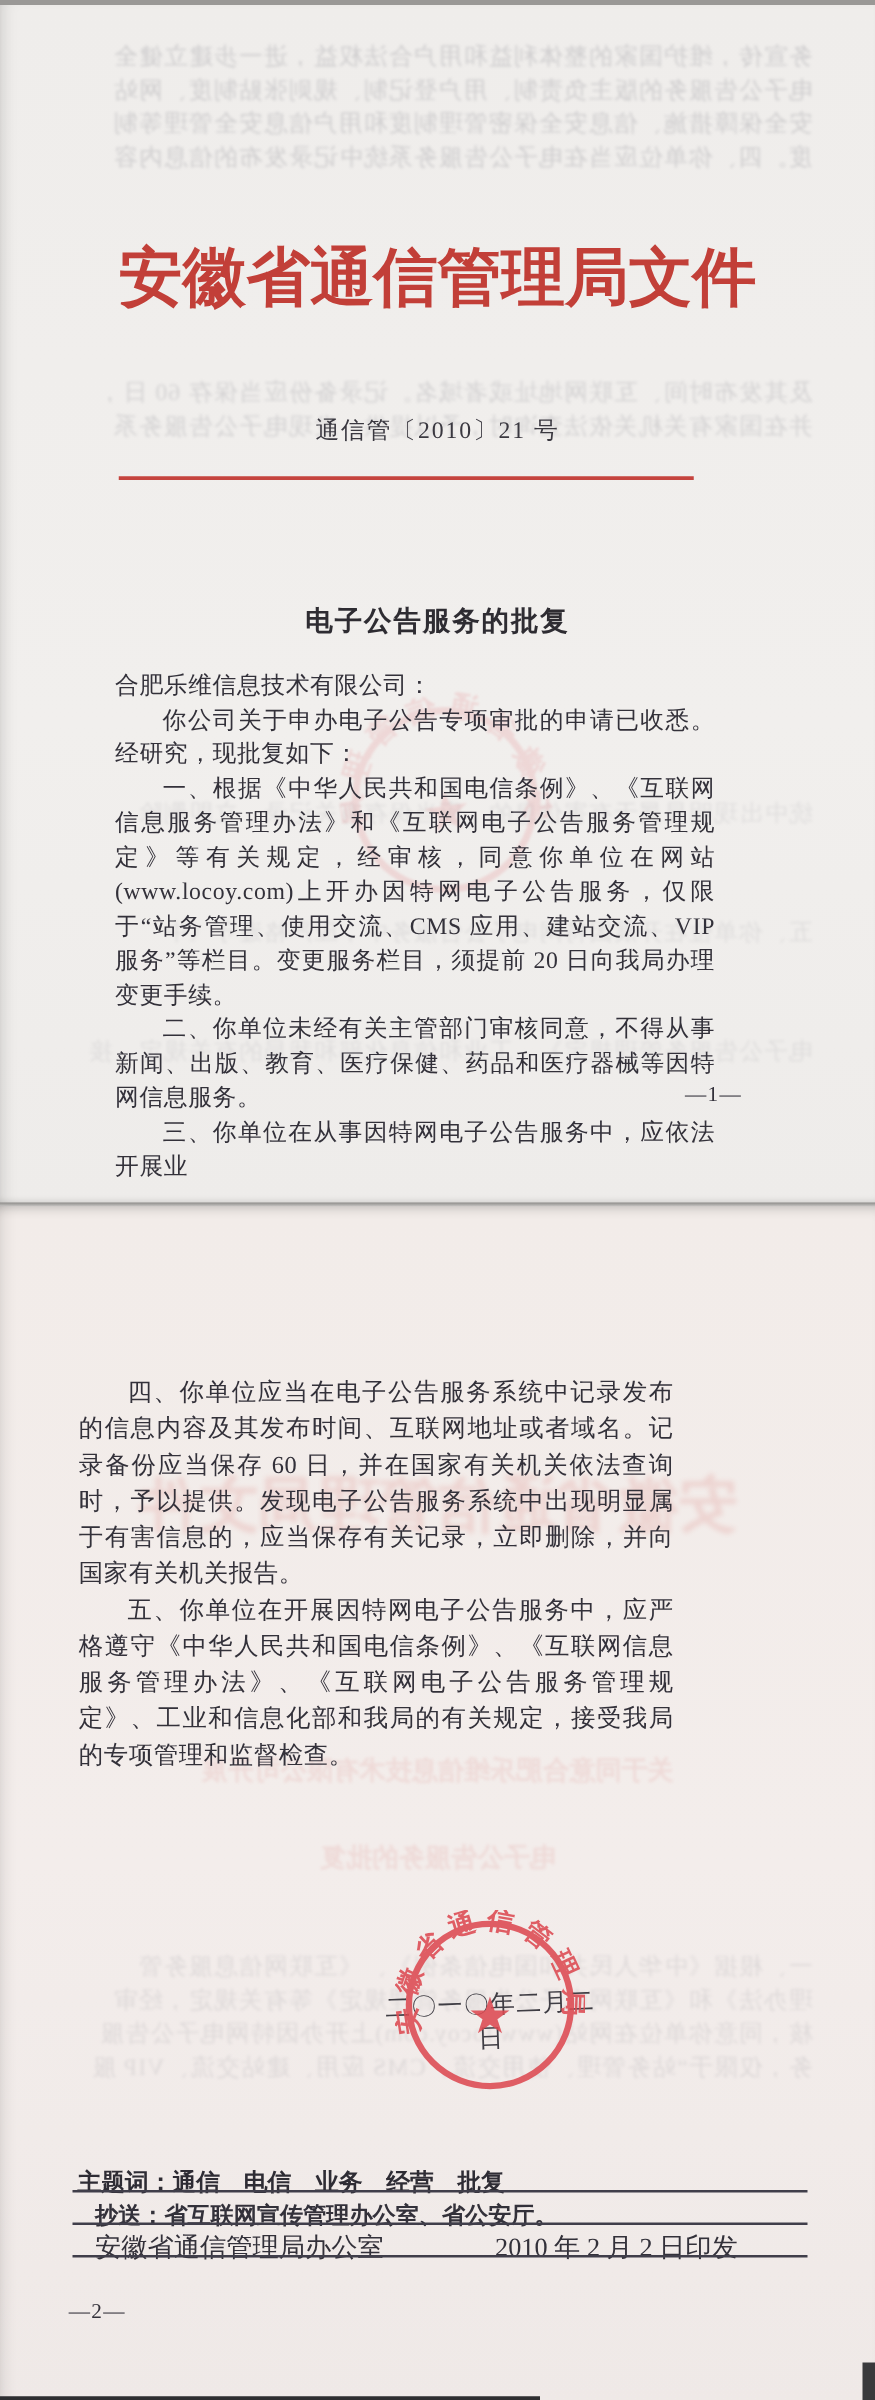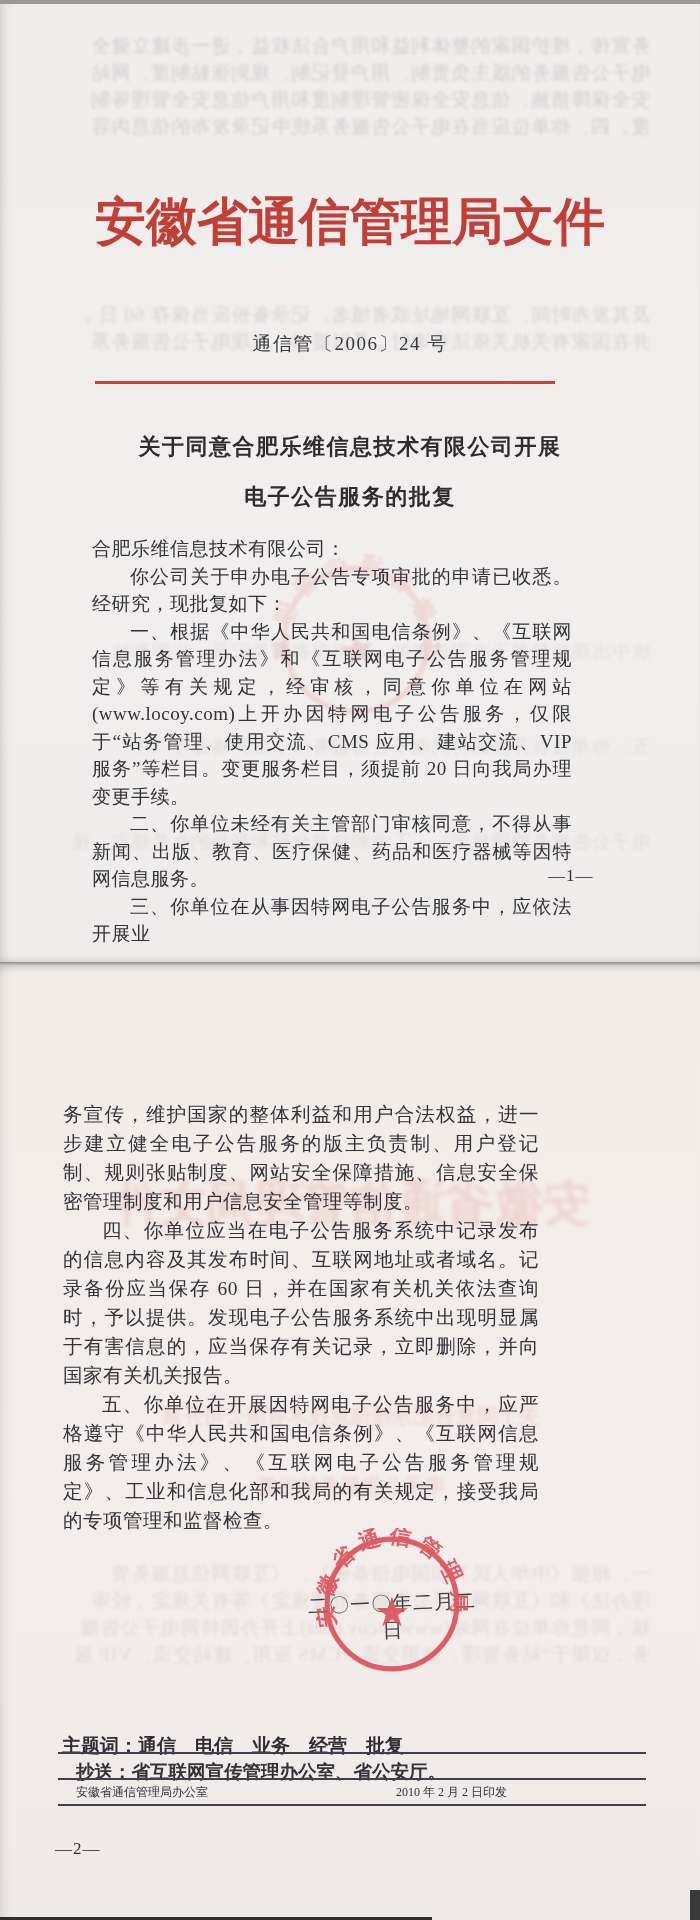--- a/index.html
+++ b/index.html
@@ -56,21 +56,21 @@
     opacity:.14;transform:scaleX(-1) rotate(8deg);filter:blur(1px);z-index:1;}
   
   #body2{position:absolute;top:1096px;left:63px;width:476px;z-index:2;
     font-size:19.5px;line-height:29px;letter-spacing:.5px;text-align:justify;}
   #seal{position:absolute;top:1524px;left:316px;width:152px;height:152px;z-index:4;opacity:.88;}
   #issue-date{position:absolute;top:1586px;left:300px;width:185px;text-align:center;z-index:3;
     font-size:20px;letter-spacing:1px;color:#3f3d44;transform:rotate(-2deg);}
   .footer-row{position:absolute;left:62px;width:586px;font-size:19px;z-index:2;white-space:nowrap;}
   #kw-row{top:1729px;font-weight:bold;color:#2e2c34;}
   #cc-row{top:1755px;left:76px;font-size:18.5px;font-weight:bold;}
-  #issuer-row{top:1780px;left:76px;width:556px;font-size:12px;}
+  #issuer-row{top:1780px;left:76px;width:556px;font-size:21px;}
   #print-date{position:absolute;left:320px;top:0;}
   .footer-rule{position:absolute;left:58px;width:588px;height:2px;background:#403e4a;z-index:2;}
   #rule1{top:1748px;}
   #rule2{top:1774px;}
   #rule3{top:1800px;}
   #page-number-2{position:absolute;top:1835px;left:55px;font-size:17px;letter-spacing:1px;z-index:2;}
   
   .seal-ring{fill:none;stroke:#dd4a52;stroke-width:5;}
   .seal-text{fill:#dd4a52;font-size:21px;font-weight:bold;letter-spacing:7px;
     font-family:"Liberation Serif","DejaVu Serif",serif;}
@@ -100,23 +100,22 @@
     </div>
 
     <svg id="ghost-seal" viewBox="0 0 150 150">
       <circle class="seal-ring" cx="75" cy="75" r="64"></circle>
       <path id="arc-ghost" d="M 22,100 A 59,59 0 1 1 128,100" fill="none"></path>
       <text class="seal-text"><textPath href="#arc-ghost" startOffset="4">安徽省通信管理局</textPath></text>
       <text class="seal-star" x="75" y="97" text-anchor="middle">★</text>
     </svg>
 
     <div id="header-title">安徽省通信管理局文件</div>
-    <div id="doc-number">通信管〔2006〕24 号</div>
+    <div id="doc-number">通信管〔2010〕21 号</div>
     <div id="red-line"></div>
-    <div id="title-line1" class="doc-title">关于同意合肥乐维信息技术有限公司开展</div>
     <div id="title-line2" class="doc-title">电子公告服务的批复</div>
 
     <div id="body1">
       <p class="no-indent">合肥乐维信息技术有限公司：</p>
       <p>你公司关于申办电子公告专项审批的申请已收悉。经研究，现批复如下：</p>
       <p>一、根据《中华人民共和国电信条例》、《互联网信息服务管理办法》和《互联网电子公告服务管理规定》等有关规定，经审核，同意你单位在网站(www.locoy.com)上开办因特网电子公告服务，仅限于“站务管理、使用交流、CMS 应用、建站交流、VIP 服务”等栏目。变更服务栏目，须提前 20 日向我局办理变更手续。</p>
       <p>二、你单位未经有关主管部门审核同意，不得从事新闻、出版、教育、医疗保健、药品和医疗器械等因特网信息服务。</p>
       <p>三、你单位在从事因特网电子公告服务中，应依法开展业</p>
     </div>
 
@@ -131,21 +130,20 @@
   <div id="p2-bleed-t1" class="bleed">关于同意合肥乐维信息技术有限公司开展</div>
   <div id="p2-bleed-t2" class="bleed">电子公告服务的批复</div>
   <div id="p2-bleed-low" class="bleed">
     <div class="bleed-line">一、根据《中华人民共和国电信条例》、《互联网信息服务管</div>
     <div class="bleed-line">理办法》和《互联网电子公告服务管理规定》等有关规定，经审</div>
     <div class="bleed-line">核，同意你单位在网站(www.locoy.com)上开办因特网电子公告服</div>
     <div class="bleed-line">务，仅限于“站务管理、使用交流、CMS 应用、建站交流、VIP 服</div>
   </div>
 
   <div id="body2">
-    <p class="no-indent">务宣传，维护国家的整体利益和用户合法权益，进一步建立健全电子公告服务的版主负责制、用户登记制、规则张贴制度、网站安全保障措施、信息安全保密管理制度和用户信息安全管理等制度。</p>
     <p>四、你单位应当在电子公告服务系统中记录发布的信息内容及其发布时间、互联网地址或者域名。记录备份应当保存 60 日，并在国家有关机关依法查询时，予以提供。发现电子公告服务系统中出现明显属于有害信息的，应当保存有关记录，立即删除，并向国家有关机关报告。</p>
     <p>五、你单位在开展因特网电子公告服务中，应严格遵守《中华人民共和国电信条例》、《互联网信息服务管理办法》、《互联网电子公告服务管理规定》、工业和信息化部和我局的有关规定，接受我局的专项管理和监督检查。</p>
   </div>
 
   <div id="issue-date">二〇一〇年二月二日</div>
 
   <svg id="seal" viewBox="0 0 150 150">
     <circle class="seal-ring" cx="75" cy="75" r="64"></circle>
     <path id="arc-main" d="M 22,100 A 59,59 0 1 1 128,100" fill="none"></path>
     <text class="seal-text"><textPath href="#arc-main" startOffset="4">安徽省通信管理局</textPath></text>

